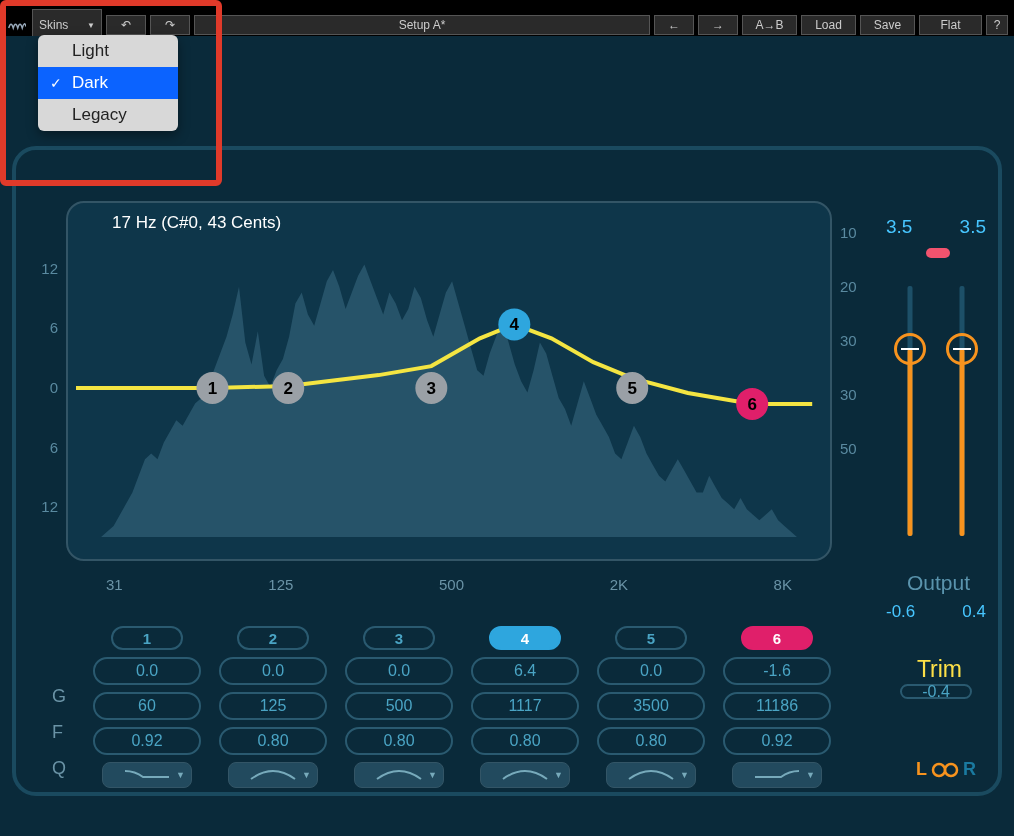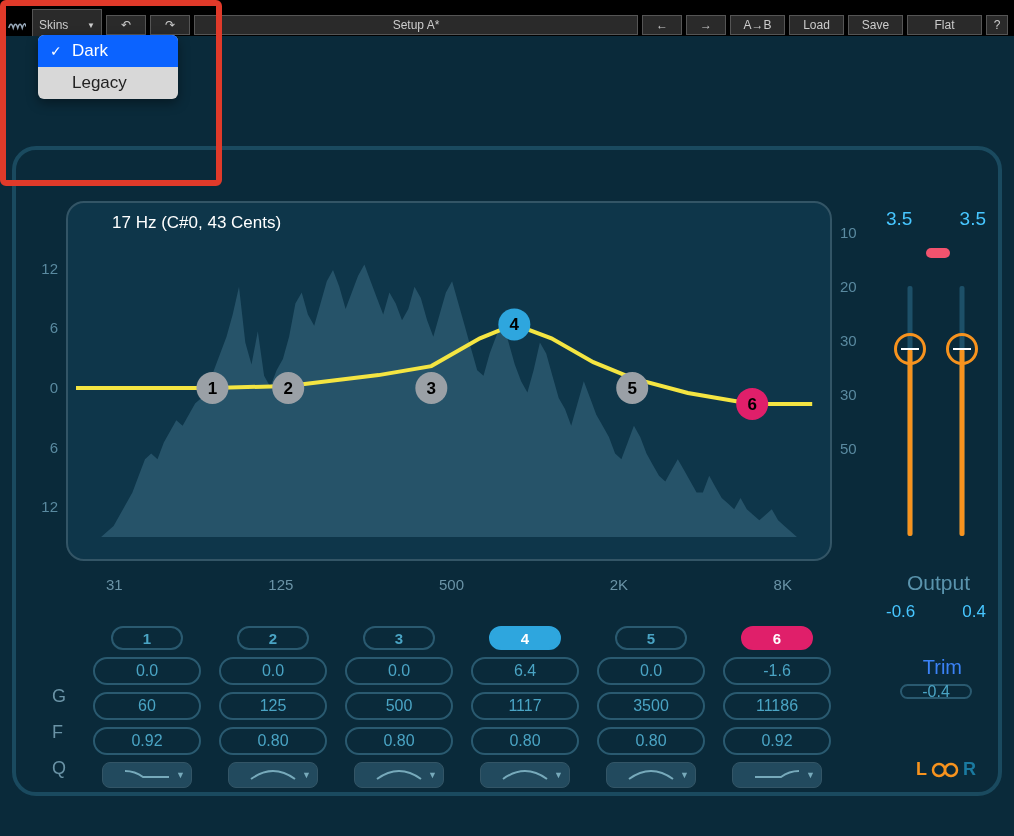--- a/index.html
+++ b/index.html
@@ -10,21 +10,21 @@
   .tb-logo { width: 22px; height: 20px; display: flex; align-items: center; justify-content: center; }
   .tb-logo svg { width: 18px; height: 14px; }
   .tb-btn { background: #2a2a2a; border: 1px solid #555; color: #ccc; font-size: 12px; height: 20px; display: flex; align-items: center; justify-content: center; cursor: pointer; }
   .tb-skins { width: 70px; justify-content: space-between; padding: 15px 6px; }
   .tb-skins .tri { font-size: 8px; }
   .tb-undo, .tb-redo { width: 40px; }
   .tb-setup { flex: 1; min-width: 200px; }
   .tb-nav { width: 40px; }
   .tb-ab { width: 55px; }
   .tb-act { width: 55px; }
-  .tb-flat { width: 75px; }
+  .tb-flat { width: 63px; }
   .tb-help { width: 22px; }
 
   
   .dropdown { position: absolute; top: 35px; left: 38px; width: 140px; background: #d8d8d8; border-radius: 6px; overflow: hidden; z-index: 100; box-shadow: 0 4px 12px rgba(0,0,0,0.4); }
   .dropdown .item { height: 32px; display: flex; align-items: center; padding-left: 34px; font-size: 17px; color: #222; position: relative; cursor: pointer; }
   .dropdown .item.selected { background: #0b63ff; color: #fff; }
   .dropdown .item .check { position: absolute; left: 12px; font-size: 14px; }
 
   
   .callout { position: absolute; top: 0; left: 0; width: 222px; height: 186px; border: 6px solid #e03a2a; border-radius: 6px; z-index: 99; pointer-events: none; }
@@ -58,31 +58,31 @@
   .band-col { width: 110px; display: flex; flex-direction: column; align-items: center; gap: 7px; }
   .band-col .hdr { width: 72px; height: 24px; border-radius: 12px; border: 2px solid #2a5a70; color: #4aa4c4; font-size: 15px; display: flex; align-items: center; justify-content: center; font-weight: bold; cursor: pointer; }
   .band-col .hdr.active-blue { background: #2ea6de; color: #fff; border-color: #2ea6de; }
   .band-col .hdr.active-pink { background: #e01f6a; color: #fff; border-color: #e01f6a; }
   .band-col .field { width: 108px; height: 28px; border-radius: 14px; border: 2px solid #2a5a70; background: transparent; color: #4aa4c4; font-size: 16px; display: flex; align-items: center; justify-content: center; cursor: pointer; }
   .band-col .shape { width: 90px; height: 26px; border-radius: 8px; background: #224a5e; border: 1px solid #356; display: flex; align-items: center; justify-content: center; cursor: pointer; position: relative; }
   .band-col .shape .tri { position: absolute; right: 6px; font-size: 9px; color: #7ab; }
   .band-col .shape svg { width: 48px; height: 16px; stroke: #7ab; stroke-width: 2; fill: none; }
 
   
-  .out-readouts { position: absolute; top: 172px; right: 28px; width: 100px; display: flex; justify-content: space-between; color: #47c6ff; font-size: 19px; }
+  .out-readouts { position: absolute; top: 180px; right: 28px; width: 100px; display: flex; justify-content: space-between; color: #47c6ff; font-size: 19px; }
   .peak-ind { position: absolute; top: 212px; right: 64px; width: 24px; height: 10px; background: #f2536e; border-radius: 5px; }
   .faders { position: absolute; top: 250px; right: 36px; width: 84px; height: 250px; display: flex; justify-content: space-between; }
   .fader { width: 32px; height: 250px; position: relative; }
   .fader .track { position: absolute; left: 50%; top: 0; bottom: 0; width: 5px; background: #1d5068; transform: translateX(-50%); border-radius: 2px; }
   .fader .fill { position: absolute; left: 50%; width: 5px; background: #f7931e; transform: translateX(-50%); border-radius: 2px; }
   .fader .thumb { position: absolute; left: 50%; width: 32px; height: 32px; transform: translate(-50%, -50%); border: 3px solid #f7931e; border-radius: 50%; background: transparent; display: flex; align-items: center; justify-content: center; cursor: pointer; }
   .fader .thumb::after { content: ""; width: 18px; height: 2px; background: #fff; }
   .out-label { position: absolute; top: 535px; right: 44px; color: #5a94ad; font-size: 21px; }
   .out-vals { position: absolute; top: 566px; right: 28px; width: 100px; display: flex; justify-content: space-between; color: #47c6ff; font-size: 17px; }
-  .trim-lbl { position: absolute; top: 620px; right: 52px; color: #3b82f6; font-size: 20px; }
+  .trim-lbl { position: absolute; top: 620px; right: 52px; color: #fde047; font-size: 23px; }
   .trim-val { position: absolute; top: 648px; right: 42px; width: 72px; height: 15px; border: 2px solid #2a5a70; border-radius: 14px; color: #4aa4c4; display: flex; align-items: center; justify-content: center; font-size: 16px; cursor: pointer; }
   .link-lr { position: absolute; bottom: 56px; right: 38px; display: flex; align-items: center; gap: 4px; font-size: 18px; font-weight: bold; }
   .link-lr .L { color: #f7931e; }
   .link-lr .R { color: #1a7aa0; }
   .link-lr svg { width: 28px; height: 18px; }
 </style>
 </head>
 <body>
 
 <div class="toolbar">
@@ -121,20 +121,23 @@
     </div>
   <div class="tb-btn tb-flat">
       <span>Flat</span>
     </div>
   <div class="tb-btn tb-help">
       <span>?</span>
     </div>
 </div>
 
 <div class="dropdown" id="skins-dd">
+    <div class="item">
+      <span>Light</span>
+    </div>
     <div class="item selected">
       <span class="check">✓</span>
       <span>Dark</span>
     </div>
     <div class="item">
       <span>Legacy</span>
     </div>
   </div>
 
 <div class="callout"></div>

